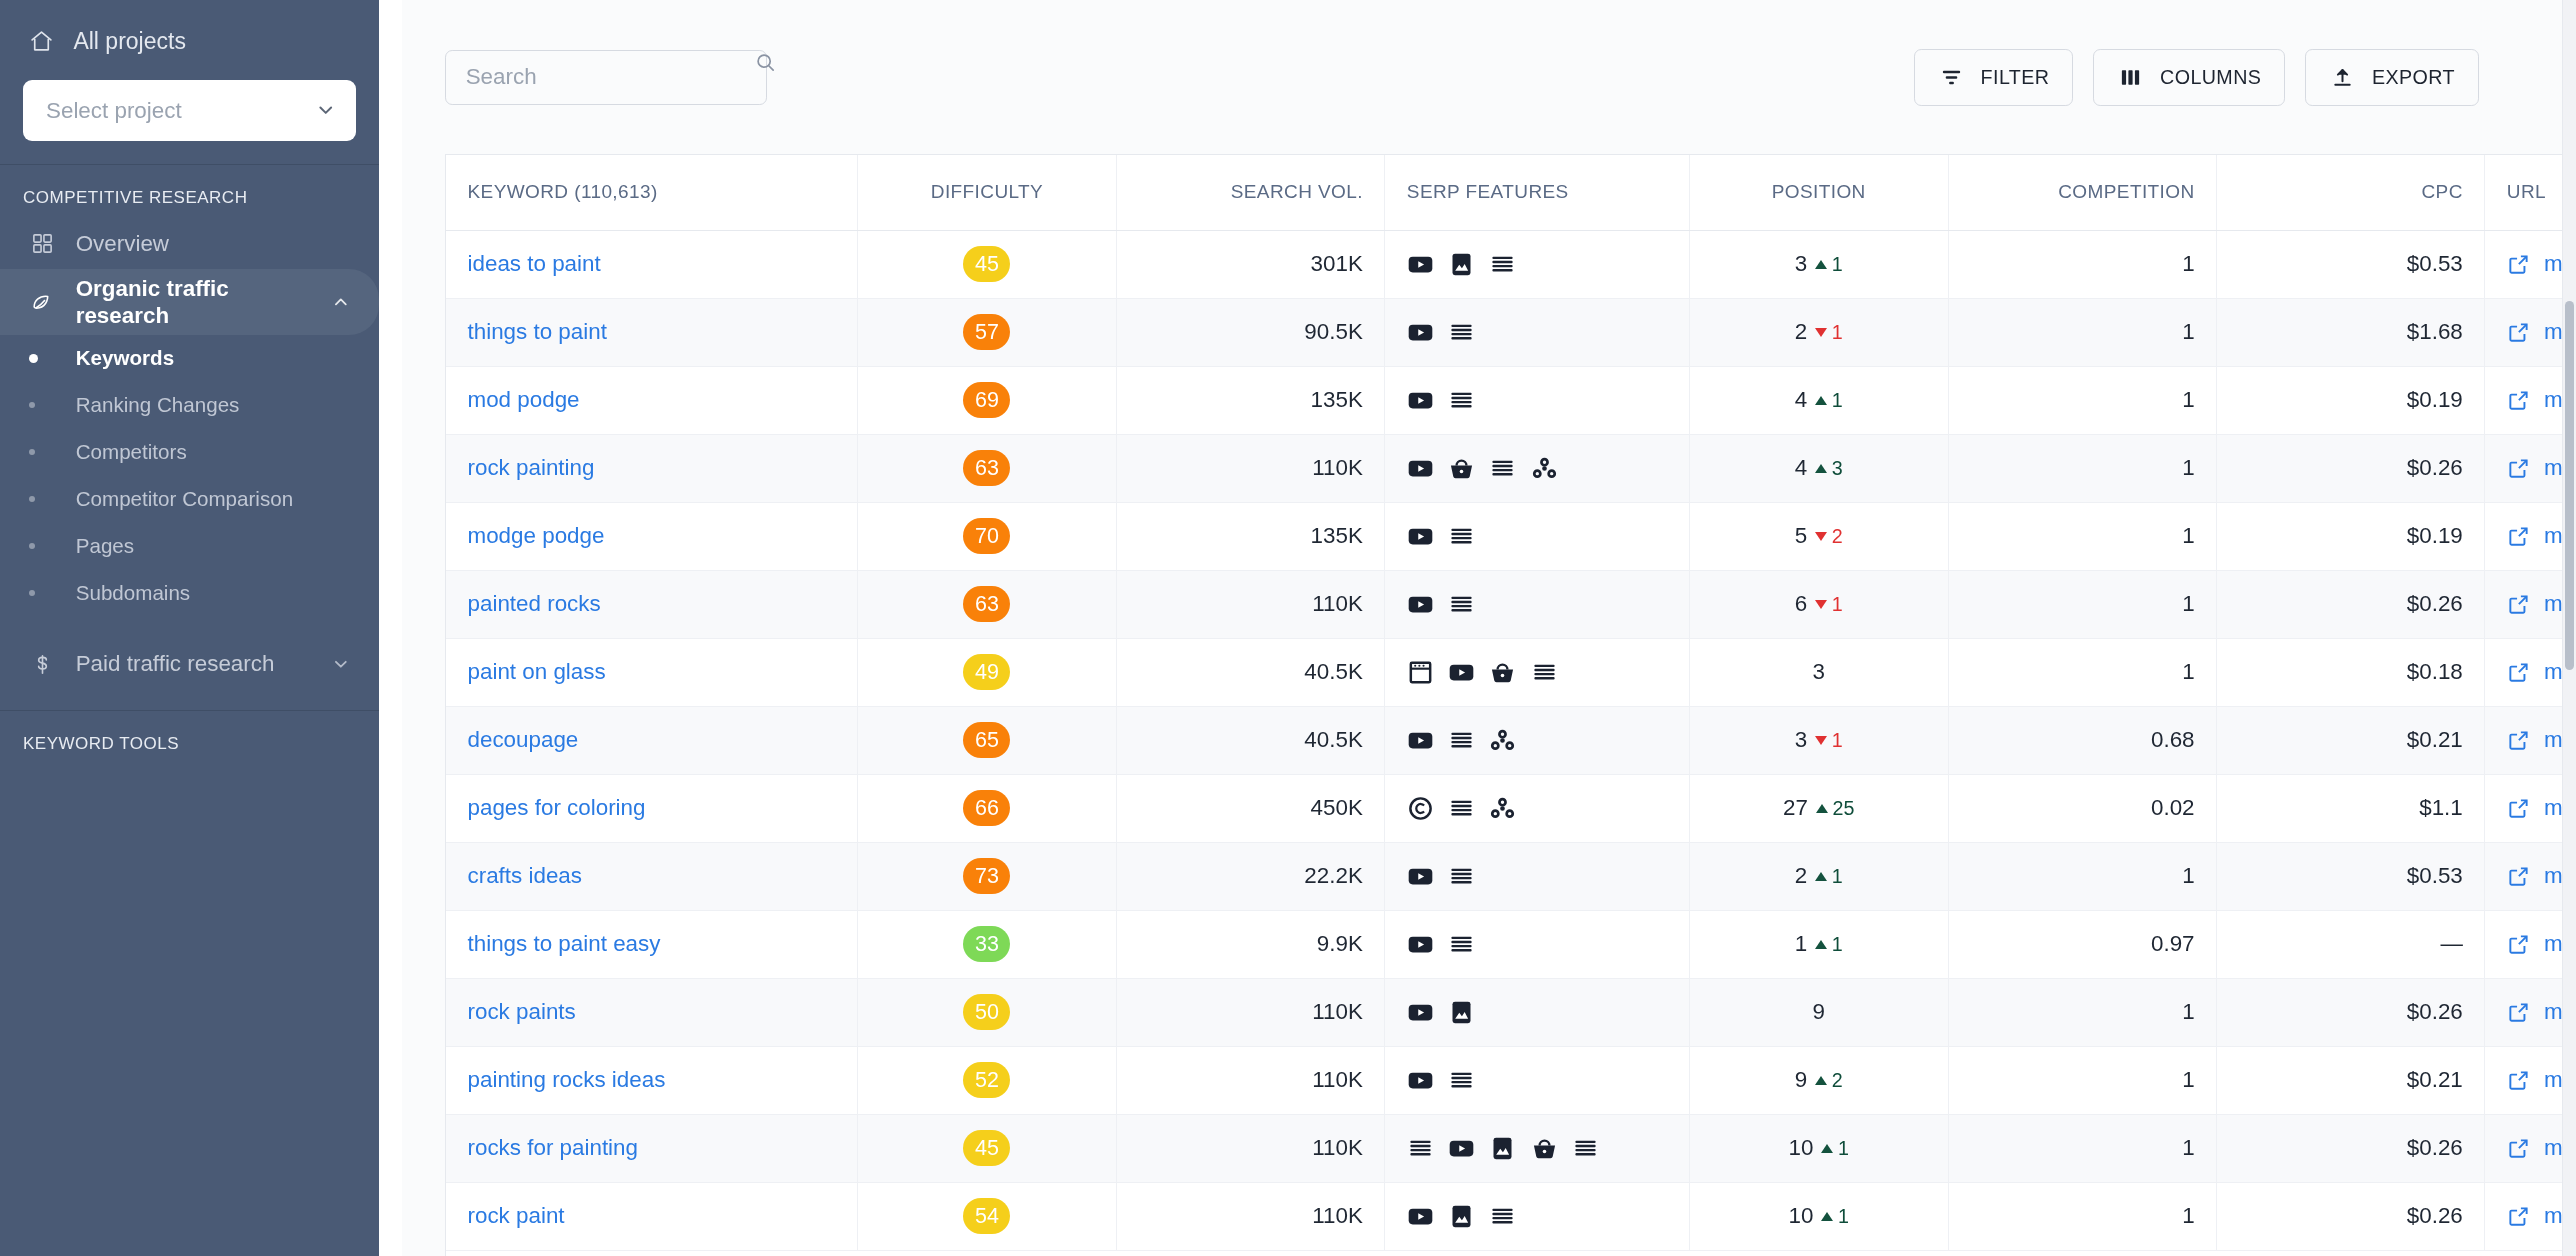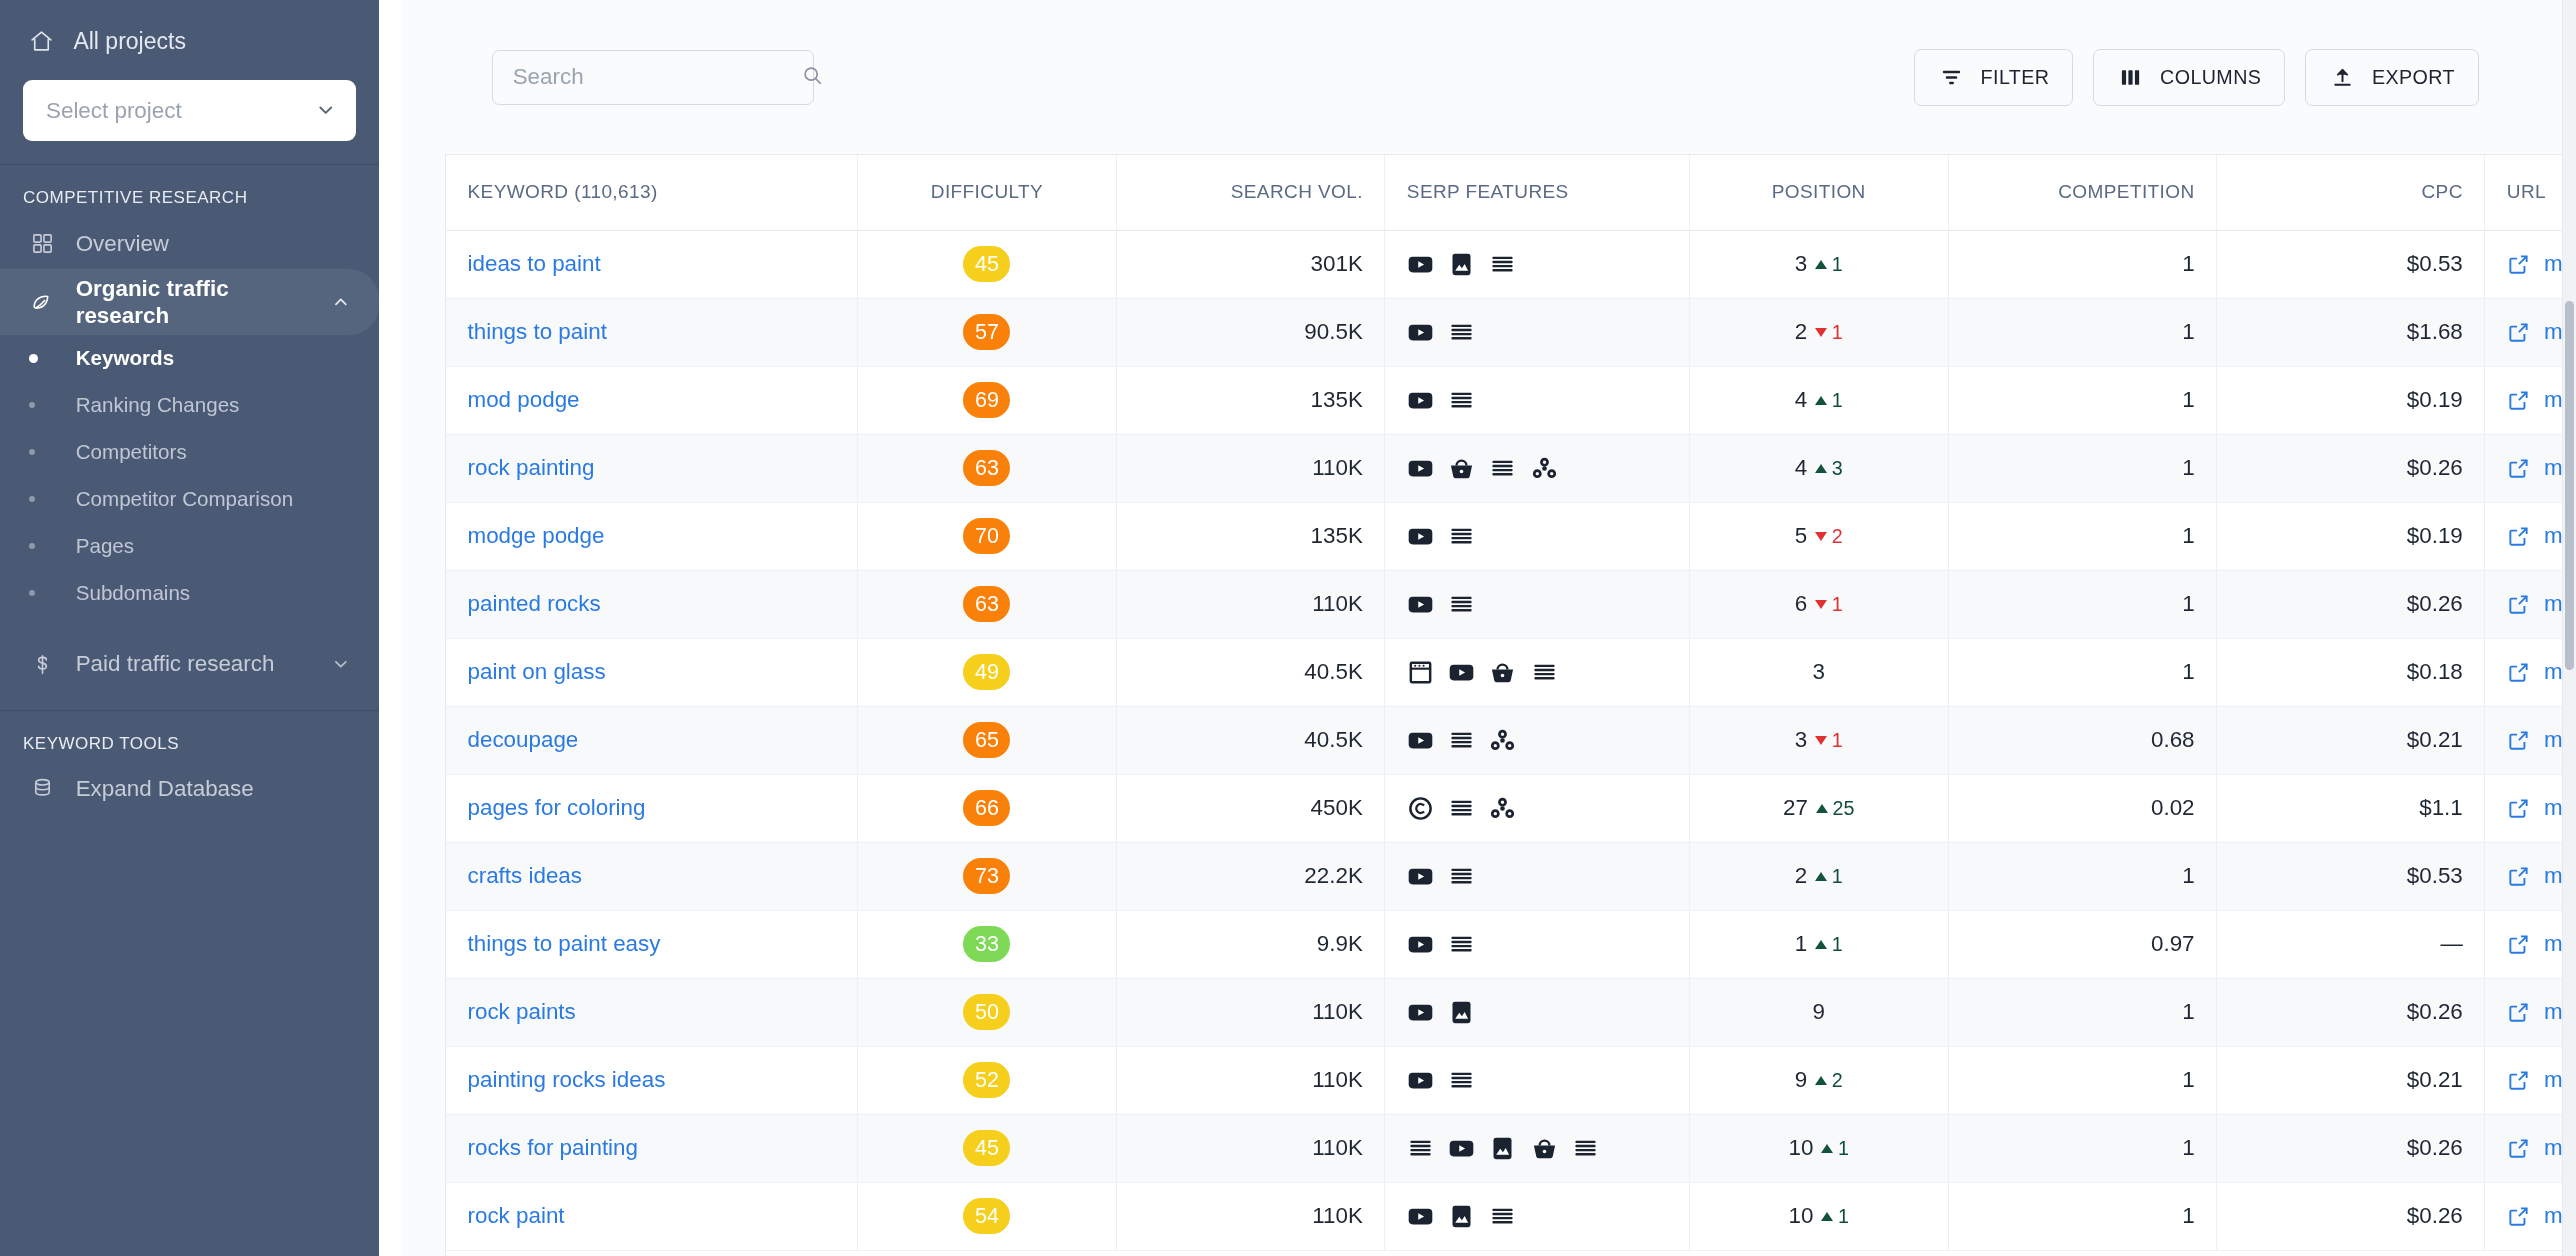--- a/index.html
+++ b/index.html
@@ -80,23 +80,22 @@
   }
   .toolbar {
     height: 154px; flex: 0 0 154px;
     display: flex; align-items: center;
     padding: 0 97px 0 43px;
   }
   .search-box {
     width: 322px; height: 55px;
     border: 0.9px solid #d6dae1; border-radius: 7.2px;
     background: #fafbfc;
-    display: flex; align-items: center;
+    display: flex; 
     padding: 0 18px 0 19.7px;
-    margin-left: 47px;
   }
   .search-box input {
     flex: 1; border: none; outline: none; background: transparent;
     font-size: 22.4px; color: #313b4a; font-family: inherit;
   }
   .search-box input::placeholder { color: #9aa3b0; }
   .tb-spacer { flex: 1; }
   .tb-btns { display: flex; gap: 19.7px; }
   .tb-btn {
     height: 57px; border: 0.9px solid #d6dae1; border-radius: 7.2px;
@@ -272,30 +271,20 @@
       <span class="sb-chev">
         <svg width="19.7" height="19.7" viewBox="0 0 24 24" fill="none" stroke="#c6ccd8" stroke-width="2.2" stroke-linecap="round" stroke-linejoin="round">
             <path d="M6 9.5 12 15.5 18 9.5"></path>
           </svg>
       </span>
     </div>
 
     <div class="sb-divider" style="margin-top:19.7px"></div>
 
     <div class="sb-section">KEYWORD TOOLS</div>
-    <div class="sb-item">
-      <span class="glyph">
-        <svg width="23" height="23" viewBox="0 0 24 24" fill="none" stroke="#c6ccd8" stroke-width="1.7">
-            <ellipse cx="12" cy="5.5" rx="7" ry="2.8"></ellipse>
-            <path d="M5 5.5v5c0 1.6 3.1 2.8 7 2.8s7-1.2 7-2.8v-5"></path>
-            <path d="M5 10.8v5c0 1.6 3.1 2.8 7 2.8s7-1.2 7-2.8v-5"></path>
-          </svg>
-      </span>
-      <span class="lbl">Expand Database</span>
-    </div>
 
     <div class="sb-spacer"></div>
 
   </aside>
 
   <section class="main">
 
     <div class="toolbar">
       <div class="search-box">
         <input type="text" placeholder="Search" style="">

